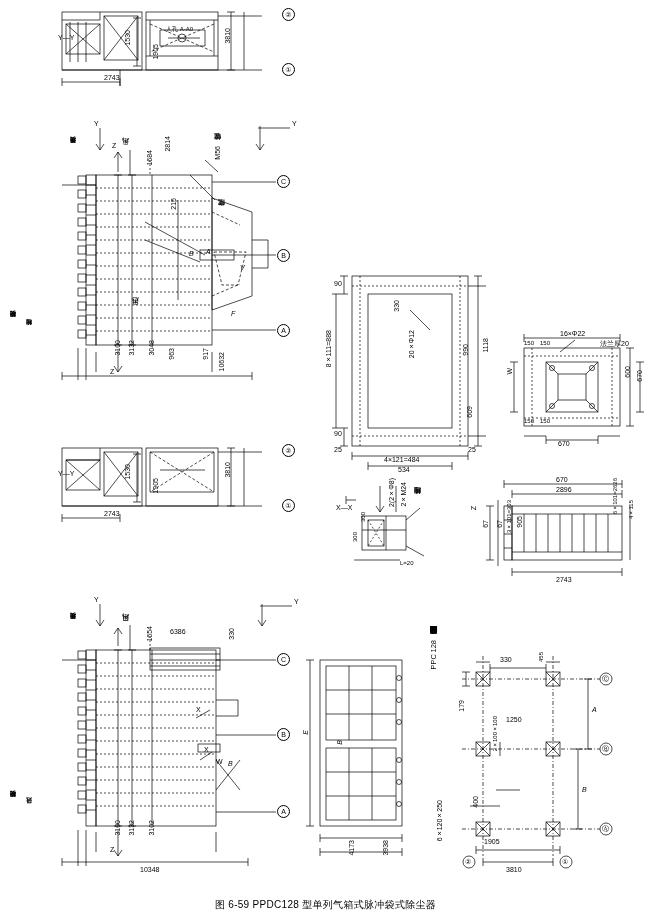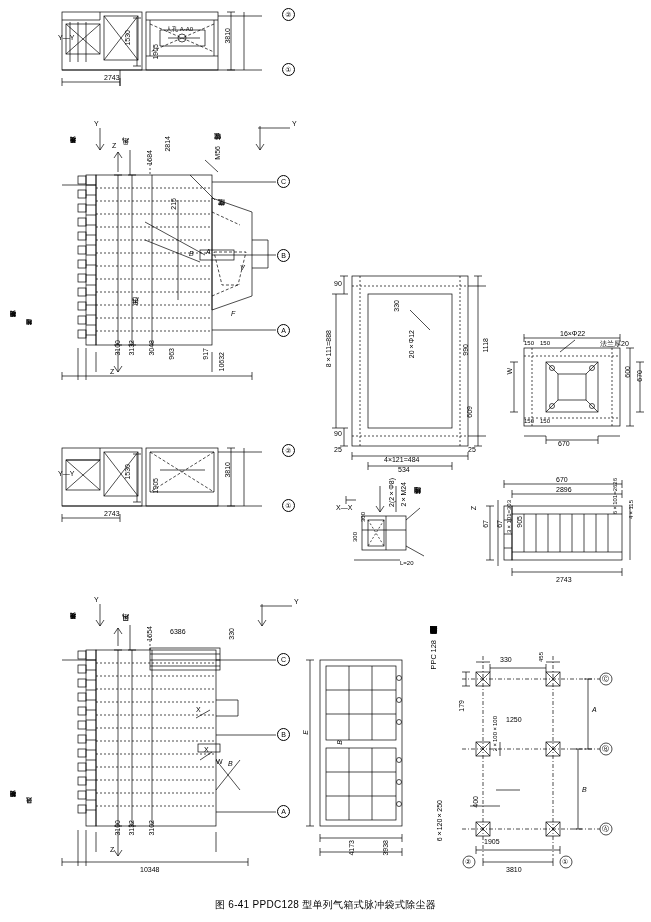--- a/index.html
+++ b/index.html
@@ -413,14 +413,14 @@
   <div class="lbl" style="left:506px;top:866px;">3810</div>
   <div class="lbl vr" style="left:436px;top:800px;">6×120×250</div>
   <div class="lbl" style="left:592px;top:706px;font-style:italic;">A</div>
   <div class="lbl" style="left:582px;top:786px;font-style:italic;">B</div>
   <div class="lbl" style="left:602px;top:675px;">Ⓒ</div>
   <div class="lbl" style="left:602px;top:745px;">Ⓑ</div>
   <div class="lbl" style="left:602px;top:825px;">Ⓐ</div>
   <div class="lbl" style="left:465px;top:858px;">②</div>
   <div class="lbl" style="left:562px;top:858px;">①</div>
 
-  <div class="cap">图 6-41   PPDC128 型单列气箱式脉冲袋式除尘器</div>
+  <div class="cap">图 6-59   PPDC128 型单列气箱式脉冲袋式除尘器</div>
 </div>
 
 </body></html>

